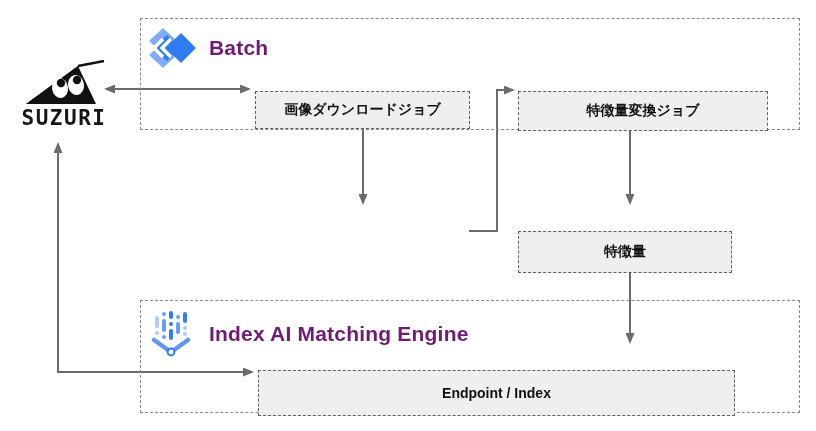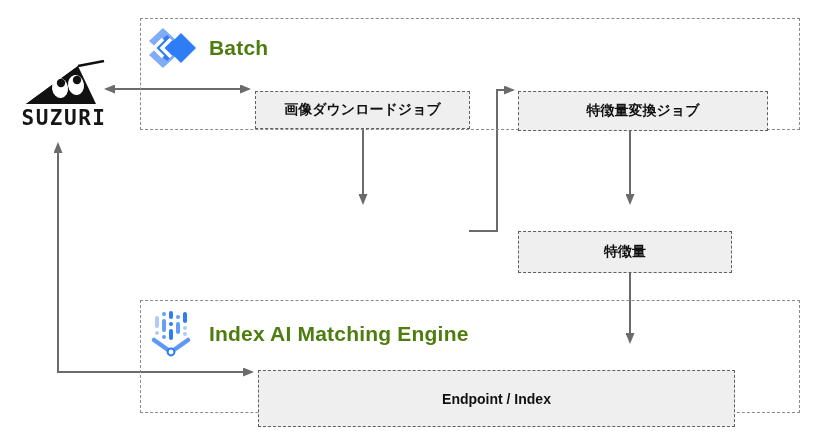--- a/index.html
+++ b/index.html
@@ -17,36 +17,36 @@
     box-sizing:border-box;
   }
   .section-batch{left:140px;top:18px;width:660px;height:112px;}
   .section-storage{left:140px;top:160px;width:660px;height:112px;}
   .section-vertex{left:140px;top:300px;width:660px;height:113px;}
   .section-header{
     position:absolute;left:6px;top:8px;
     display:flex;align-items:center;gap:12px;
   }
   .section-title{
-    font-size:21px;font-weight:bold;color:#4d7c0f;
+    font-size:21px;font-weight:bold;color:#701a75;
     letter-spacing:0.2px;
   }
   .node{
     position:absolute;
     background:#efefef;
     border:1px dashed #606060;
     box-sizing:border-box;
     display:flex;align-items:center;justify-content:center;
     font-size:14px;font-weight:bold;color:#111111;margin-top:20px;
   }
   .node-job1{left:255px;top:71px;width:215px;height:38px;}
   .node-job2{left:518px;top:71px;width:250px;height:40px;}
   .node-image{left:255px;top:211px;width:213px;height:41px;}
   .node-feature{left:518px;top:211px;width:214px;height:42px;}
-  .node-endpoint{left:258px;top:350px;width:477px;height:57px;}
+  .node-endpoint{left:258px;top:350px;width:477px;height:46px;}
   .arrows{position:absolute;left:0;top:0;width:816px;height:431px;pointer-events:none;}
   .suzuri{
     position:absolute;left:14px;top:60px;width:100px;height:70px;
     display:flex;flex-direction:column;align-items:center;
   }
   .suzuri-label{
     font-family:"DejaVu Sans Mono", monospace;
     font-size:21px;font-weight:bold;color:#161616;
     letter-spacing:1.5px;margin-top:0px;
   }

